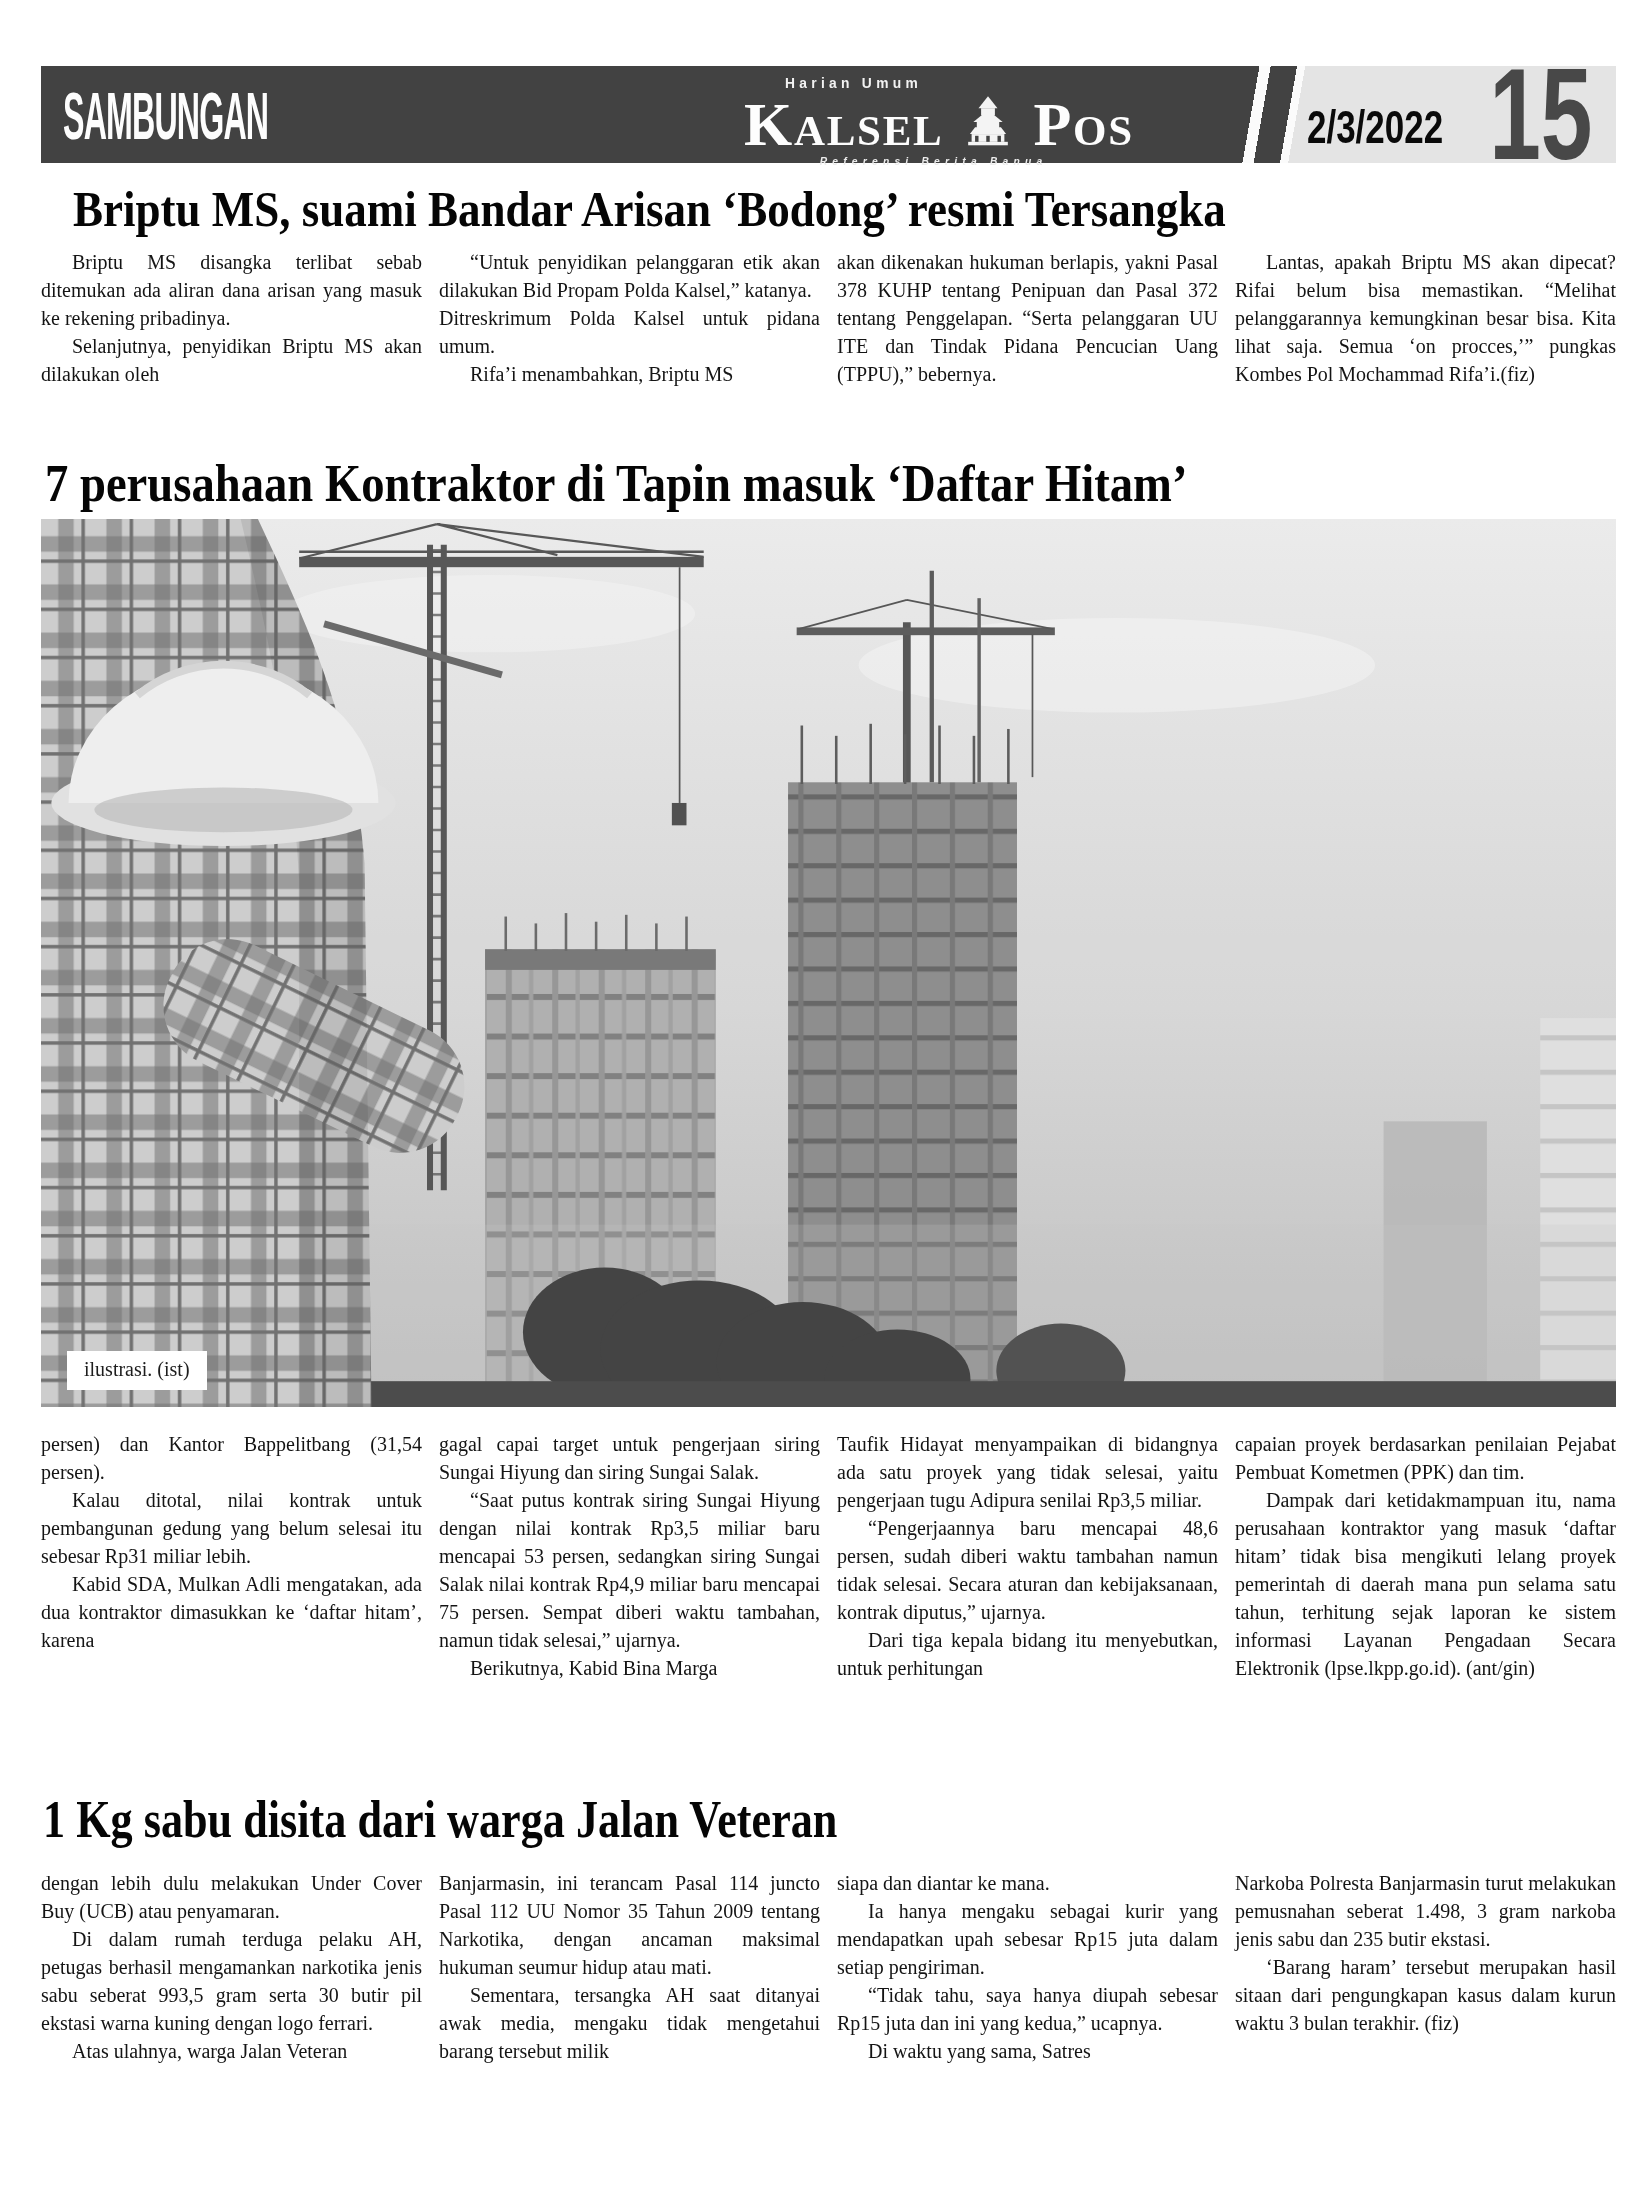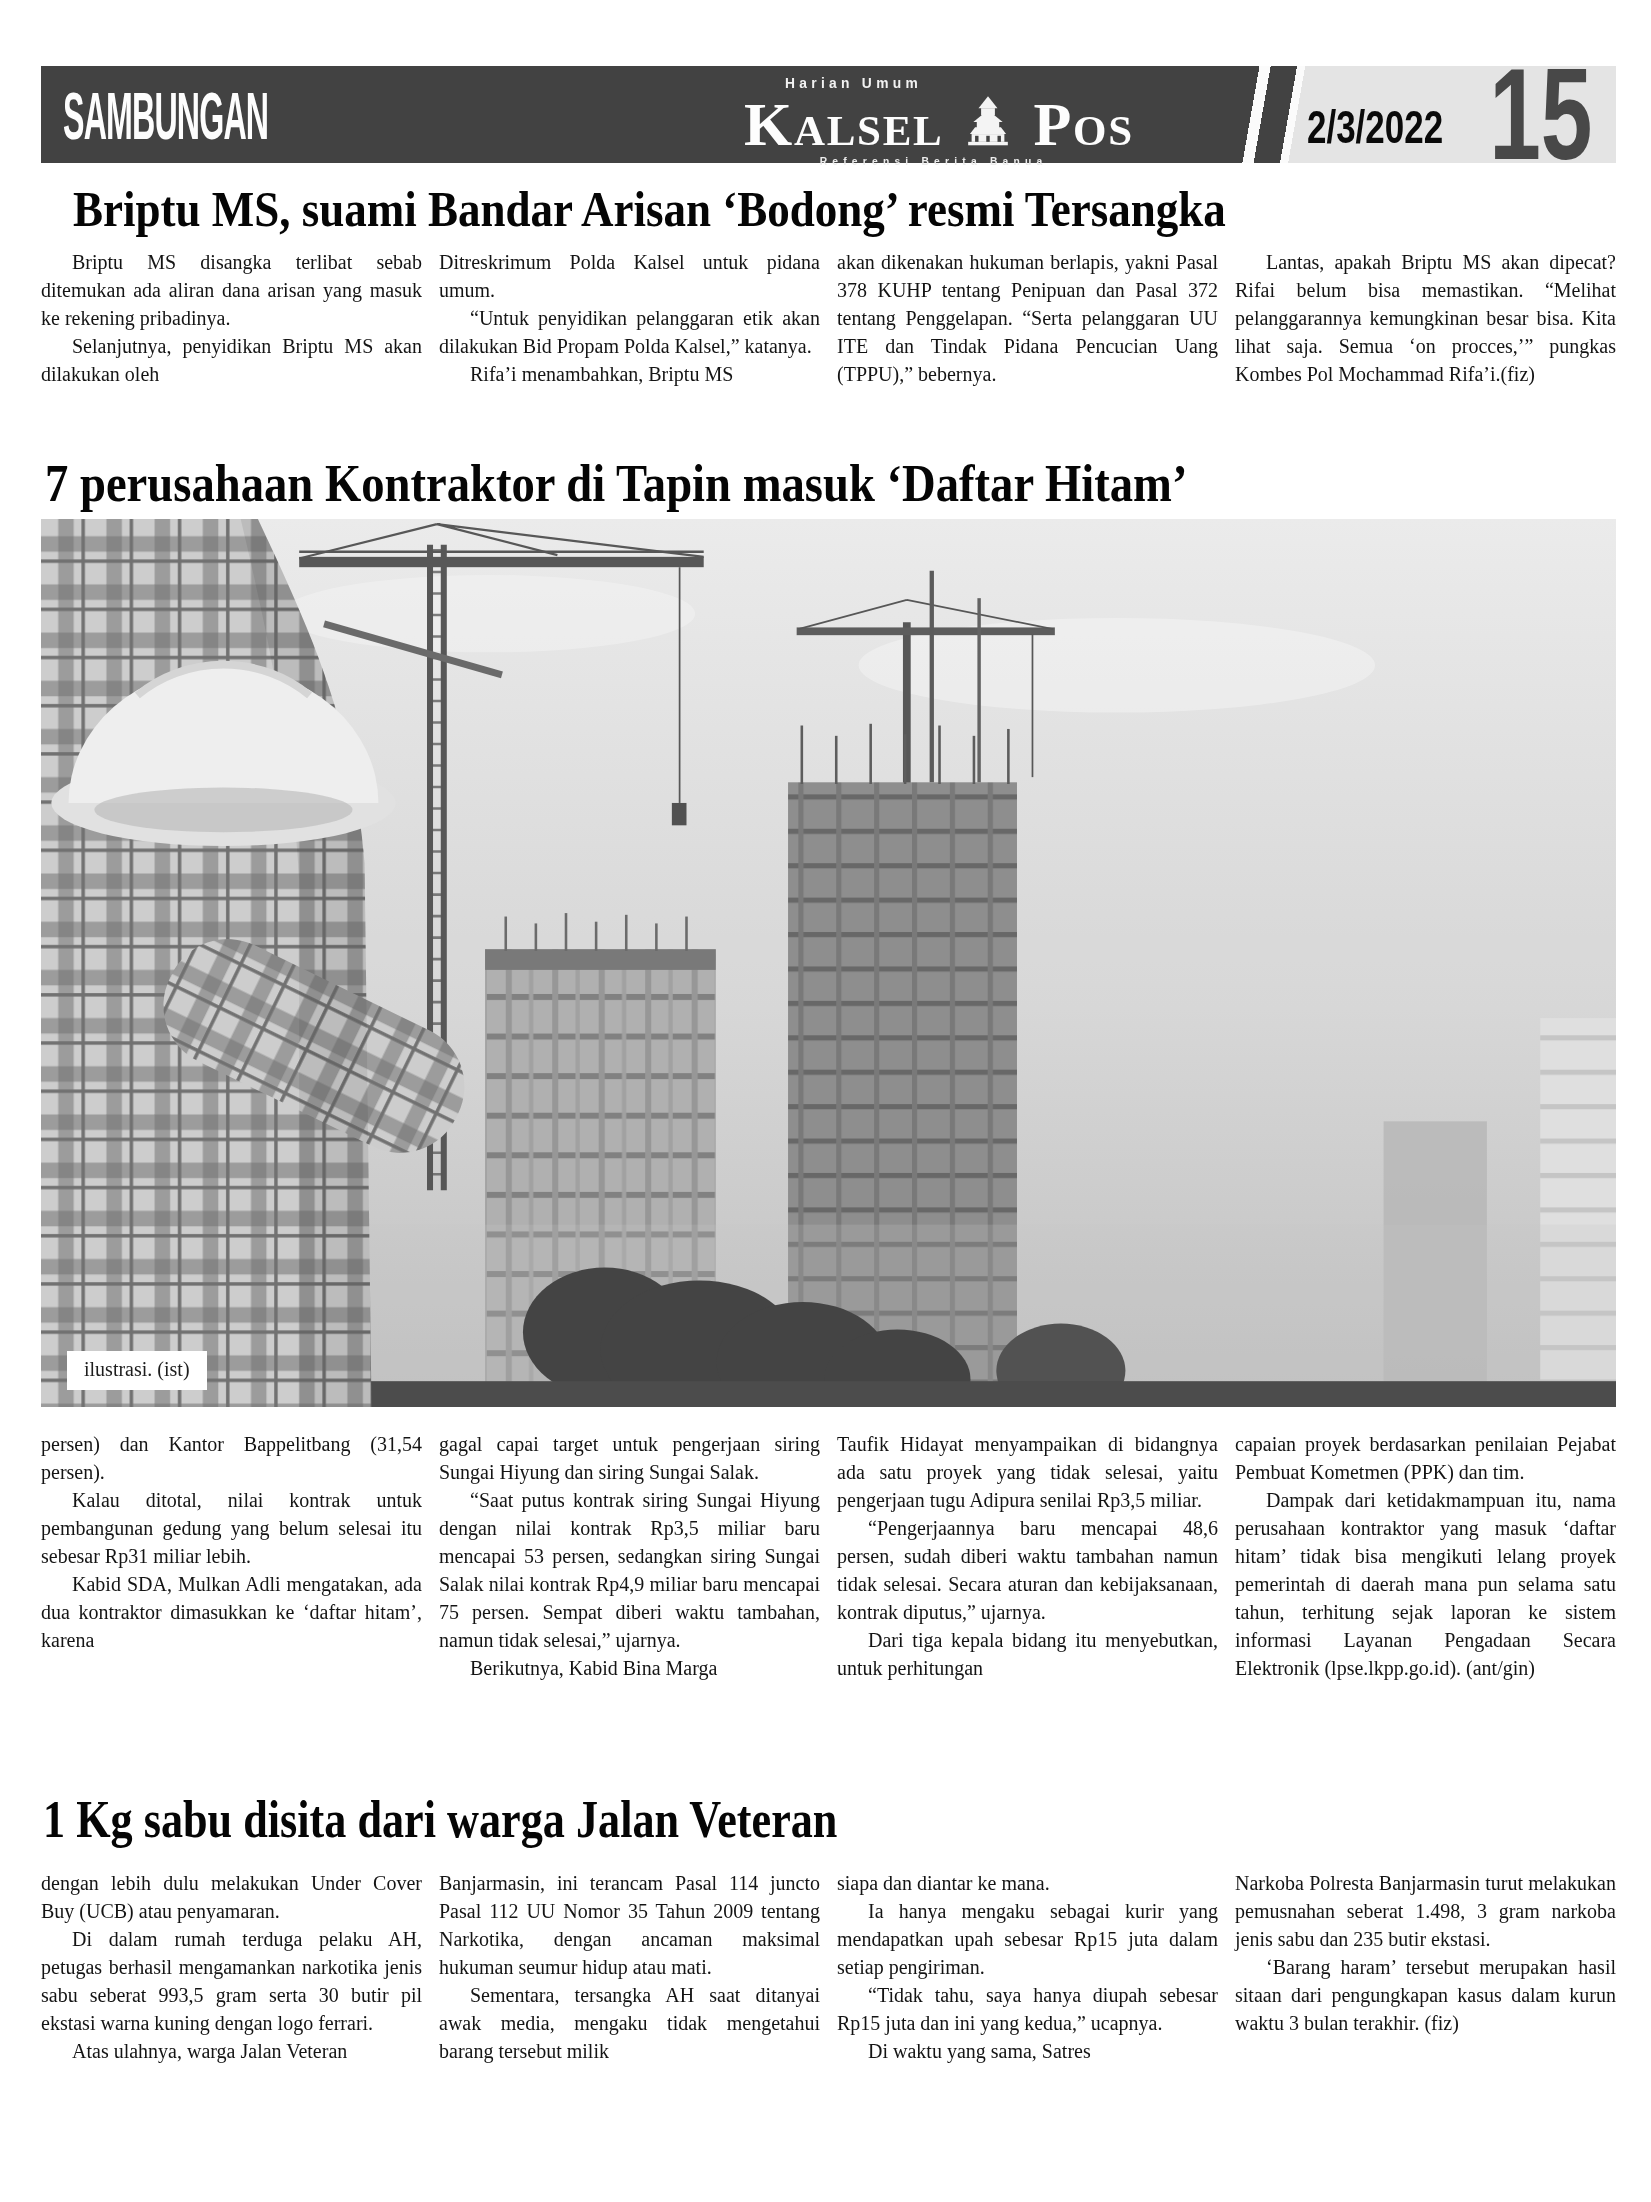--- a/index.html
+++ b/index.html
@@ -14,21 +14,21 @@
         transform-origin:left center;font-family:"Liberation Sans",sans-serif;font-weight:700;
         font-size:67px;letter-spacing:-1.7px;color:#fdfdfd;white-space:nowrap;line-height:1;}
   .masthead{position:absolute;left:703px;top:5.2px;width:413px;color:#fdfdfd;}
   .mh-top{font-family:"Liberation Sans",sans-serif;font-weight:700;font-size:13.8px;
         letter-spacing:4.3px;padding-left:41px;margin-top:5.2px;color:#f2f2f2;}
   .mh-logo{display:flex;align-items:baseline;justify-content:flex-start;gap:20px;
         font-variant:small-caps;font-weight:600;font-size:62px;line-height:1;margin-top:1.7px;
         letter-spacing:1.7px;white-space:nowrap;}
   .mh-icon{width:50px;height:52px;align-self:center;margin-bottom:3.4px;flex:none;}
   .mh-bottom{font-family:"Liberation Sans",sans-serif;font-size:10.3px;font-weight:700;
-        letter-spacing:5.2px;margin-top:0.9px;text-align:center;width:379px;color:#ececec;}
+        letter-spacing:5.2px;margin-top:0.9px;text-align:center;width:379px;color:#ececec;font-style:italic;}
   .edition-date{position:absolute;left:1266px;top:38px;font-family:"Liberation Sans",sans-serif;
         font-weight:700;font-size:46px;line-height:1;transform:scaleX(.76);transform-origin:left center;
         color:#0a0a0a;white-space:nowrap;}
   .page-number{position:absolute;right:24px;top:0;height:97px;display:flex;align-items:center;
         font-family:"Liberation Sans",sans-serif;font-weight:700;font-size:129px;line-height:1;
         transform:scaleX(.72);transform-origin:right center;color:#484848;}
 
   
   .headline{position:absolute;margin:0;font-weight:700;line-height:1.05;white-space:nowrap;
         color:#050505;transform-origin:left center;}
@@ -87,22 +87,22 @@
     <div class="page-number">15</div>
   </header>
 
   <h1 class="headline hl1">Briptu MS, suami Bandar Arisan ‘Bodong’ resmi Tersangka</h1>
   <div class="cols cols-a1">
     <div class="col">
         <p class="para indent">Briptu MS disangka terlibat sebab ditemukan ada aliran dana arisan yang masuk ke rekening pribadinya.</p>
         <p class="para indent">Selanjutnya, penyidikan Briptu MS akan dilakukan oleh</p>
       </div>
     <div class="col">
+        <p class="para indent">“Untuk penyidikan pelanggaran etik akan dilakukan Bid Propam Polda Kalsel,” katanya.</p>
         <p class="para">Ditreskrimum Polda Kalsel untuk pidana umum.</p>
-        <p class="para indent">“Untuk penyidikan pelanggaran etik akan dilakukan Bid Propam Polda Kalsel,” katanya.</p>
         <p class="para indent">Rifa’i menambahkan, Briptu MS</p>
       </div>
     <div class="col">
         <p class="para">akan dikenakan hukuman berlapis, yakni Pasal 378 KUHP tentang Penipuan dan Pasal 372 tentang Penggelapan. “Serta pelanggaran UU ITE dan Tindak Pidana Pencucian Uang (TPPU),” bebernya.</p>
       </div>
     <div class="col">
         <p class="para indent">Lantas, apakah Briptu MS akan dipecat? Rifai belum bisa memastikan. “Melihat pelanggarannya kemungkinan besar bisa. Kita lihat saja. Semua ‘on procces,’” pungkas Kombes Pol Mochammad Rifa’i.(fiz)</p>
       </div>
   </div>
 

